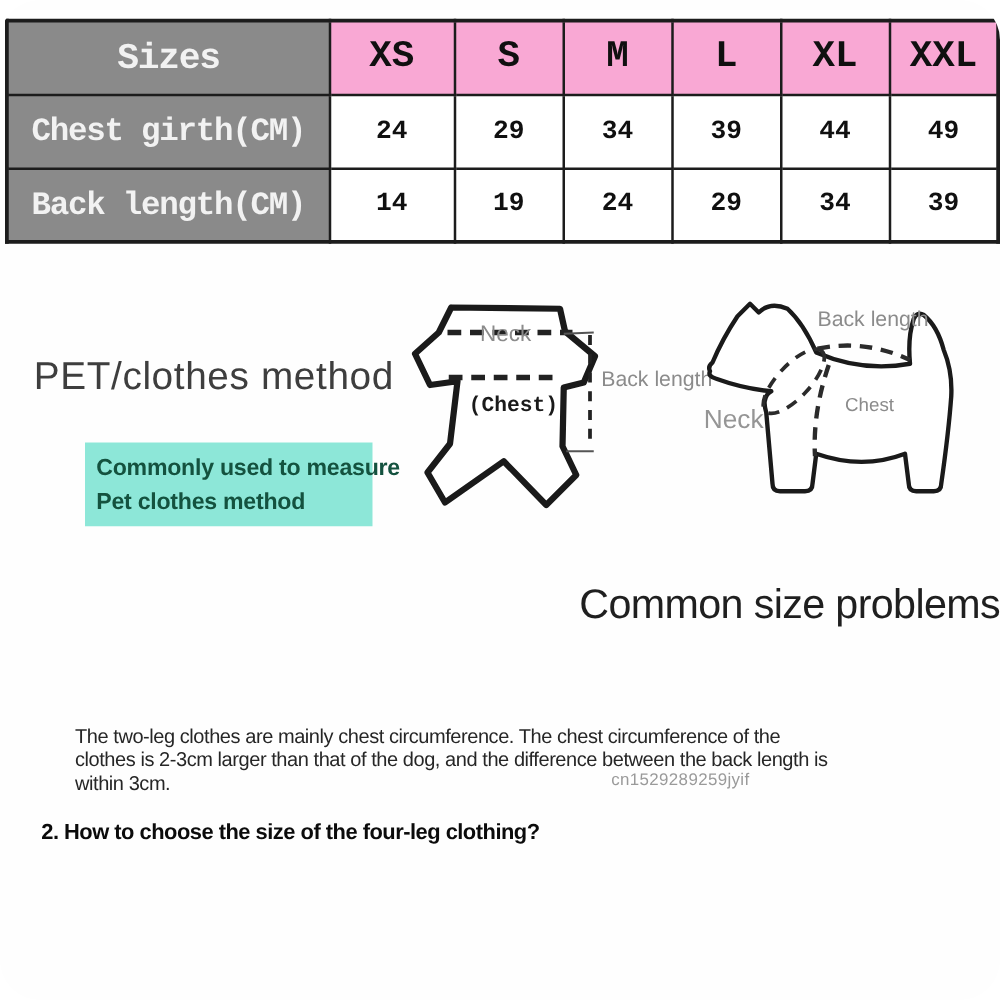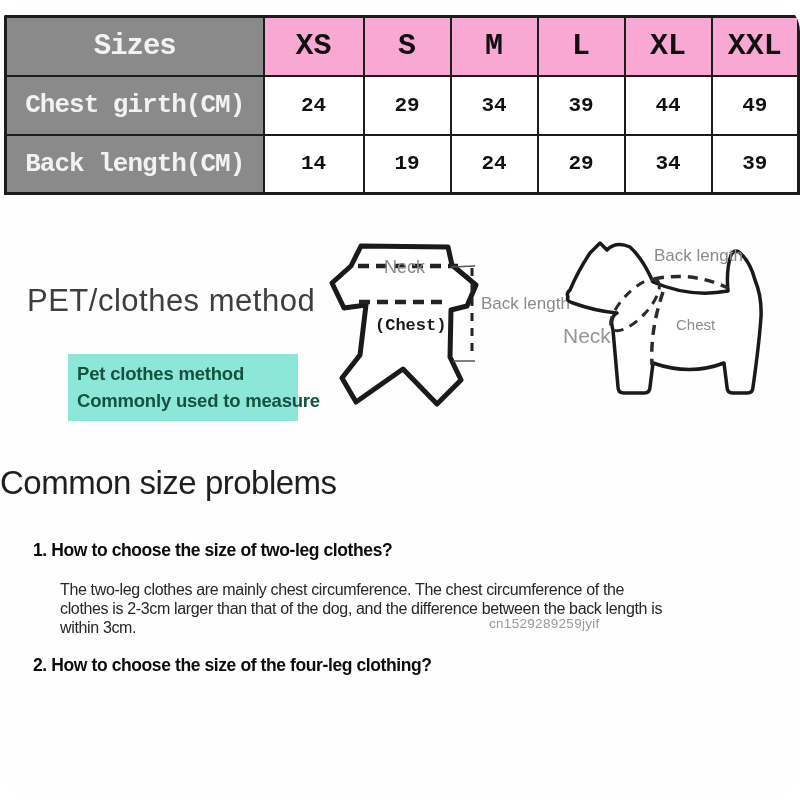--- a/index.html
+++ b/index.html
@@ -23,21 +23,21 @@
              letter-spacing:0.5px;white-space:nowrap;}
   .note-box{position:absolute;left:68px;top:354px;width:212px;background:#8de7d8;
             padding:7px 9px 6px 9px;color:#14523f;font-weight:bold;font-size:18.5px;
             line-height:1.45;letter-spacing:-0.2px;}
   .note-box div{white-space:nowrap;}
 
   .diagram{position:absolute;}
   .diag-label{position:absolute;color:#8b8b8b;white-space:nowrap;}
 
   
-  .problems-title{position:absolute;left:0;top:464px;width:100%;text-align:left;
+  .problems-title{position:absolute;left:0;top:464px;width:100%;text-align:right;
                   font-size:33px;color:#1f1f1f;letter-spacing:-0.5px;}
   .question{position:absolute;left:33px;font-size:17.5px;font-weight:bold;color:#0b0b0b;
             letter-spacing:-0.4px;white-space:nowrap;}
   .answer{position:absolute;left:60px;font-size:16px;color:#262626;line-height:19px;
           letter-spacing:-0.35px;}
   .answer div{white-space:nowrap;}
   .watermark{position:absolute;left:489px;top:616px;font-size:13.5px;color:#9a9a9a;
              letter-spacing:0.3px;}
 </style>
 </head>
@@ -82,22 +82,22 @@
       <td class="cell-num">29</td>
       <td class="cell-num">34</td>
       <td class="cell-num">39</td>
     </tr>
   </tbody>
     </table>
 
   <div class="pet-title">PET/clothes method</div>
 
   <div class="note-box">
+    <div>Commonly used to measure</div>
     <div>Pet clothes method</div>
-    <div>Commonly used to measure</div>
   </div>
 
   <svg class="diagram" style="left:325px;top:235px;" width="165" height="178" viewBox="0 0 165 178">
     <path d="M 36 11 L 123 12 L 127 30 L 151 50 L 142 71 L 126 75 L 125 122 L 136 145 L 112 169 L 78 134 L 31 167 L 17 143 L 35 120 L 41 70 L 19 73 L 7 48 L 26 31 Z" fill="#ffffff" stroke="#1a1a1a" stroke-width="5" stroke-linejoin="round"></path>
     <path d="M 33 31 H 133" stroke="#222222" stroke-width="4.5" fill="none" stroke-dasharray="11 7"></path>
     <path d="M 34 67 H 123" stroke="#222222" stroke-width="4.5" fill="none" stroke-dasharray="11 7"></path>
     <path d="M 147 33 V 122" stroke="#222222" stroke-width="3" fill="none" stroke-dasharray="8 7"></path>
     <path d="M 126 32 L 150 31" stroke="#555555" stroke-width="1.5" fill="none"></path>
     <path d="M 128 126 L 150 126" stroke="#555555" stroke-width="1.5" fill="none"></path>
   </svg>
@@ -132,21 +132,20 @@
     <ellipse cx="85" cy="70" rx="33" ry="13" transform="rotate(-47 85 70)" fill="none" stroke="#2b2b2b" stroke-width="3" stroke-dasharray="9 7"></ellipse>
     <path d="M 104 44 Q 142 36 178 53" fill="none" stroke="#2b2b2b" stroke-width="3.5" stroke-dasharray="10 7"></path>
     <path d="M 113 57 Q 100 95 102 130" fill="none" stroke="#2b2b2b" stroke-width="3.5" stroke-dasharray="10 7"></path>
   </svg>
   <span class="diag-label" style="left:654px;top:246px;font-size:17px;">Back length</span>
   <span class="diag-label" style="left:676px;top:316px;font-size:15px;">Chest</span>
   <span class="diag-label" style="left:563px;top:324px;font-size:21px;color:#959595;">Neck</span>
 
   <div class="problems-title">Common size problems</div>
 
-  <div class="question" style="top:540px;">1. How to choose the size of two-leg clothes?</div>
 
   <div class="answer" style="top:580px;">
     <div>The two-leg clothes are mainly chest circumference. The chest circumference of the</div>
     <div>clothes is 2-3cm larger than that of the dog, and the difference between the back length is</div>
     <div>within 3cm.</div>
   </div>
 
   <div class="watermark">cn1529289259jyif</div>
 
   <div class="question" style="top:655px;">2. How to choose the size of the four-leg clothing?</div>

